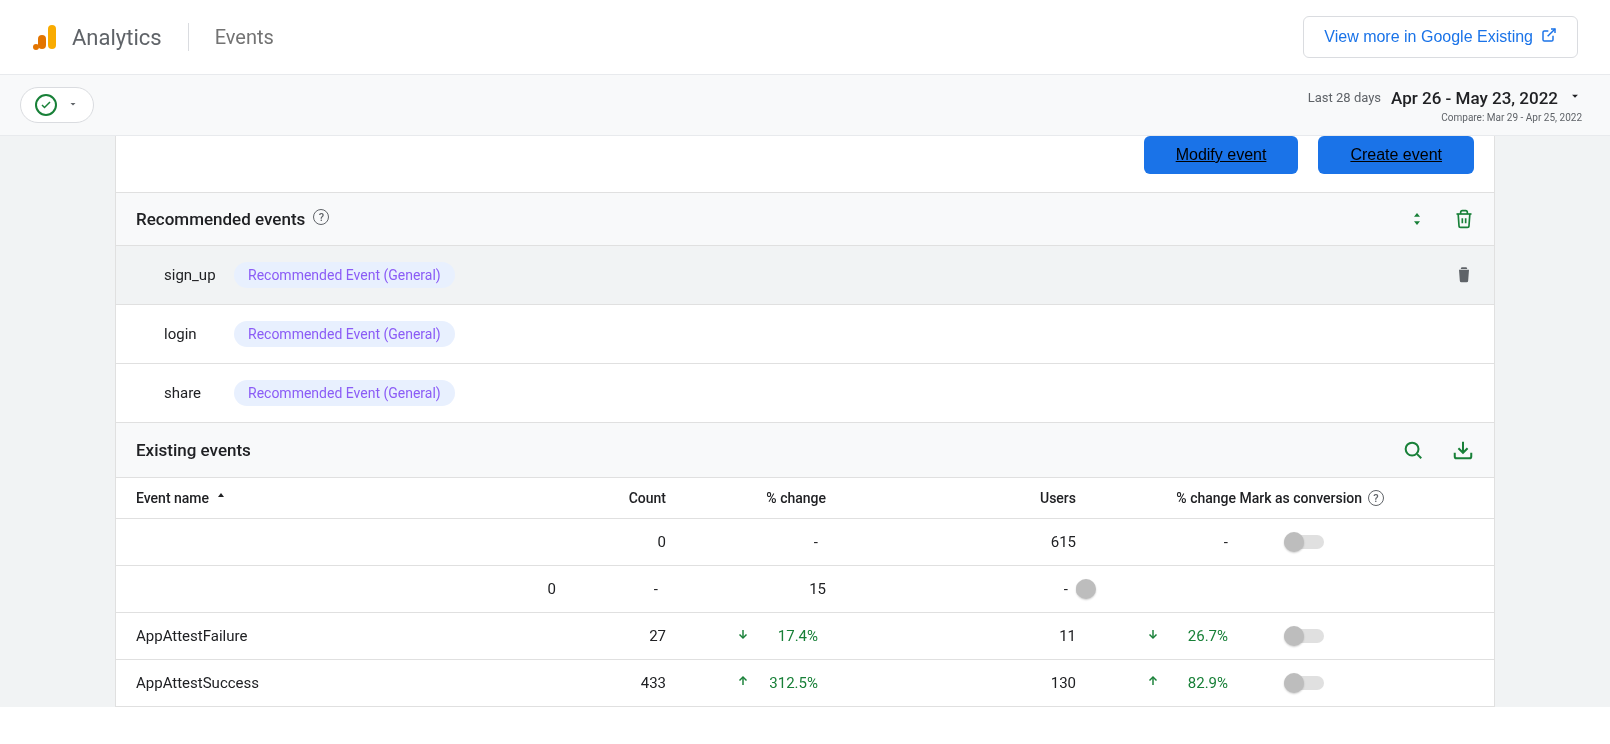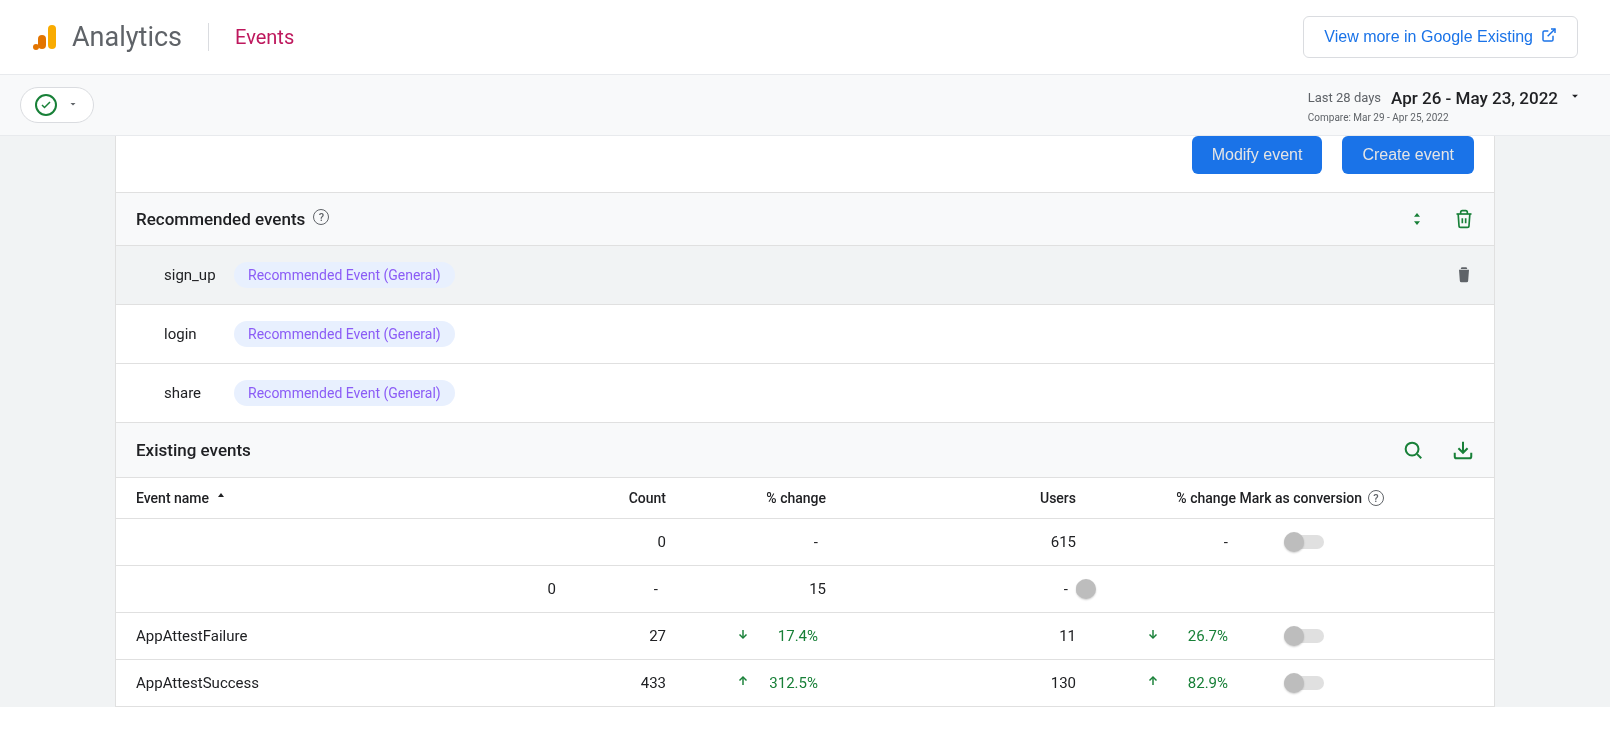--- a/index.html
+++ b/index.html
@@ -2,41 +2,41 @@
 <html><head>
 <meta charset="utf-8">
 <style>
   * { box-sizing: border-box; margin: 0; padding: 0; }
   body { font-family: 'Google Sans', Roboto, Arial, sans-serif; color: #202124; background: #fff; font-size: 14px; }
   
   
   .top-header { display: flex; align-items: center; justify-content: space-between; padding: 16px 32px 16px 32px; border-bottom: 1px solid #e8eaed; }
   .brand { display: flex; align-items: center; gap: 12px; }
   .logo { width: 28px; height: 28px; position: relative; }
-  .brand-title { font-size: 27px; color: #5f6368; font-weight: 400; text-align: right; }
+  .brand-title { font-size: 22px; color: #5f6368; font-weight: 400; text-align: right; }
   .brand-sep { width: 1px; height: 28px; background: #dadce0; margin: 0 14px; }
-  .section-crumb { font-size: 20px; color: #be185d; }
+  .section-crumb { font-size: 20px; color: #737373; }
   .view-more-btn { border: 1px solid #dadce0; background: #fff; color: #1a73e8; padding: 10px 20px; border-radius: 6px; font-size: 16px; font-weight: 500; cursor: pointer; display: flex; align-items: center; gap: 8px; }
   
   
   .filter-bar { background: #f8f9fa; border-bottom: 1px solid #e8eaed; padding: 12px 28px 12px 20px; display: flex; align-items: center; justify-content: space-between; }
   .status-chip { display: flex; align-items: center; gap: 10px; border: 1px solid #dadce0; border-radius: 24px; padding: 6px 14px; background: #fff; cursor: pointer; }
   .green-check-circle { width: 22px; height: 22px; border: 2px solid #188038; border-radius: 50%; display: flex; align-items: center; justify-content: center; color: #188038; }
-  .date-col { text-align: left; }
+  .date-col { text-align: right; }
   .date-row { display: flex; align-items: center; justify-content: flex-end; gap: 10px; cursor: pointer; }
   .date-label { color: #5f6368; font-size: 13px; }
   .date-range { font-size: 17px; font-weight: 500; color: #202124; }
   .date-compare { color: #5f6368; font-size: 10px; margin-top: 4px; }
   
   
   .content-wrap { background: #f1f3f4; padding: 0; }
   .panel { margin: 0 auto; width: 1380px; max-width: 100%; }
   
   .actions-row { background: #fff; padding: 0 20px 18px 20px; display: flex; justify-content: flex-end; gap: 20px; border: 1px solid #e0e0e0; border-top: none; }
-  .blue-btn { background: #1a73e8; color: #e5e5e5; border: none; border-radius: 6px; padding: 10px 20px; font-size: 16px; font-weight: 500; cursor: pointer; }
+  .blue-btn { background: #1a73e8; color: #000000; border: none; border-radius: 6px; padding: 10px 32px; font-size: 16px; font-weight: 500; cursor: pointer; text-decoration: underline; }
   
   .section-header { background: #f8f9fa; border: 1px solid #e0e0e0; border-top: none; padding: 16px 20px; display: flex; align-items: center; justify-content: space-between; }
   .section-title { font-size: 17px; font-weight: 500; color: #202124; display:flex; align-items:flex-start; gap:8px; }
   .section-actions { display: flex; gap: 28px; align-items: center; }
   .icon-btn { cursor: pointer; color: #188038; display: flex; }
   
   .rec-row { border: 1px solid #e0e0e0; border-top: none; padding: 16px 20px 16px 48px; display: flex; align-items: center; gap: 10px; background:#fff; }
   .rec-row.first { background: #f1f3f4; }
   .rec-name { font-size: 15px; color: #202124; min-width: 60px; }
   .rec-badge { background: #e8f0fe; color: #8b5cf6; padding: 5px 14px; border-radius: 14px; font-size: 14px; }

